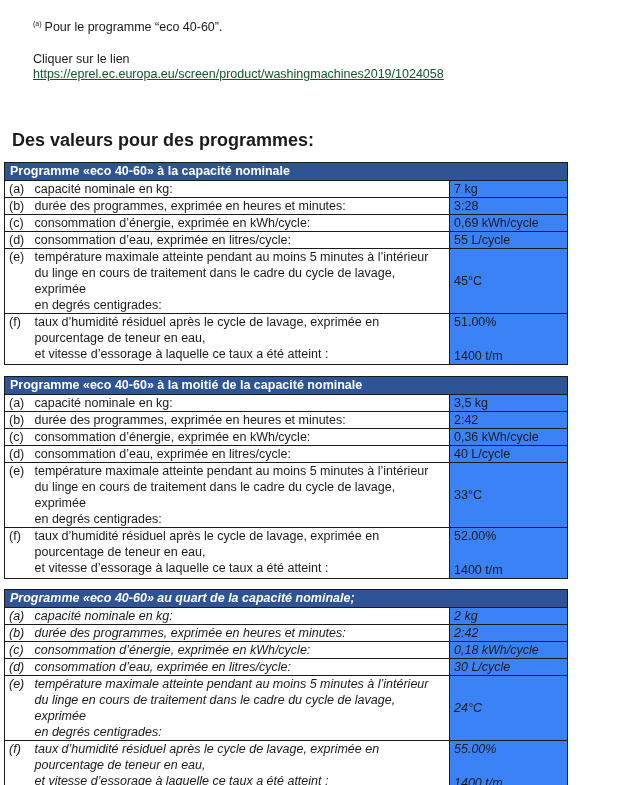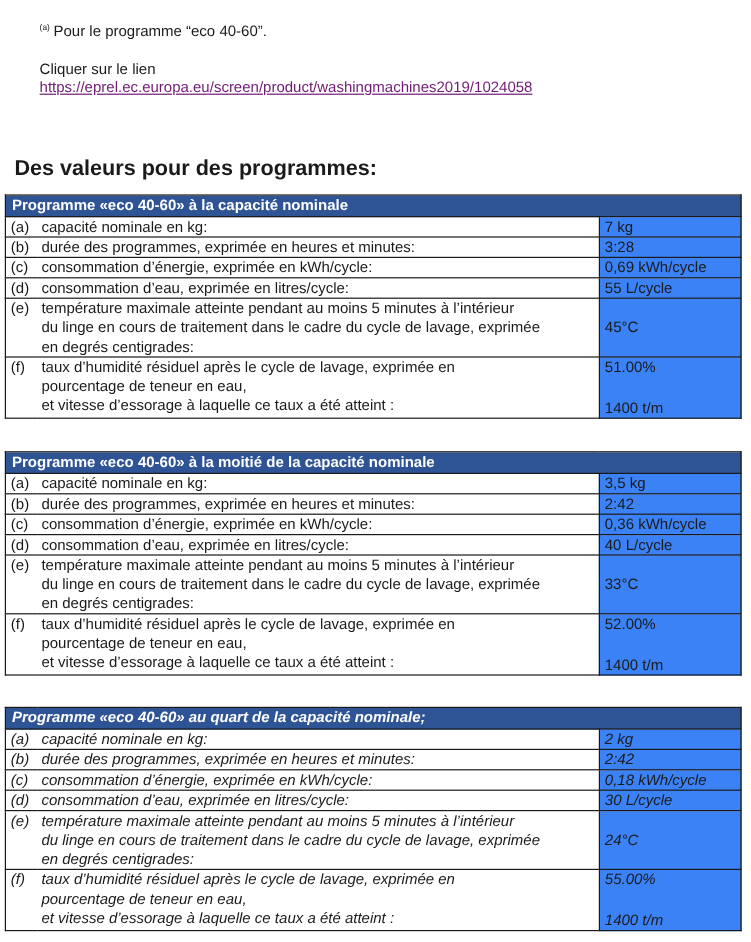--- a/index.html
+++ b/index.html
@@ -5,25 +5,25 @@
   html, body { margin: 0; padding: 0; background: #ffffff; }
   body {
     width: 626px; height: 785px; position: relative; overflow: hidden;
     font-family: "Liberation Sans", "DejaVu Sans", sans-serif;
     font-size: 12.5px; color: #1a1a1a;
   }
   .intro { position: absolute; left: 33px; top: 16px; width: 580px; line-height: 15.5px; }
   .footnote sup { font-size: 7px; vertical-align: 5px; margin-right: 3px; }
   .intro p { margin: 0; }
   .gap { height: 16px; }
-  a.link { color: #701a75; text-decoration: underline; }
+  a.link { color: #14532d; text-decoration: underline; }
   .section-title { position: absolute; left: 12px; top: 130px; font-weight: bold; font-size: 18px; }
 
   table.prog {
-    position: absolute; left: 4px; width: 614px;
+    position: absolute; left: 4px; width: 564px;
     border-collapse: collapse; table-layout: fixed;
   }
   table.prog td {
     border: 1px solid #1a1a1a; padding: 0 4px; vertical-align: top;
     height: 16px; line-height: 16px; font-size: 12.5px;
   }
   table.prog th {
     background: #2f5496; color: #ffffff; text-align: left; font-weight: bold;
     padding: 0 5px; height: 17px; line-height: 17px; font-size: 12.5px;
     border: 1px solid #1a1a1a; border-bottom: 1px solid #1a1a1a;

